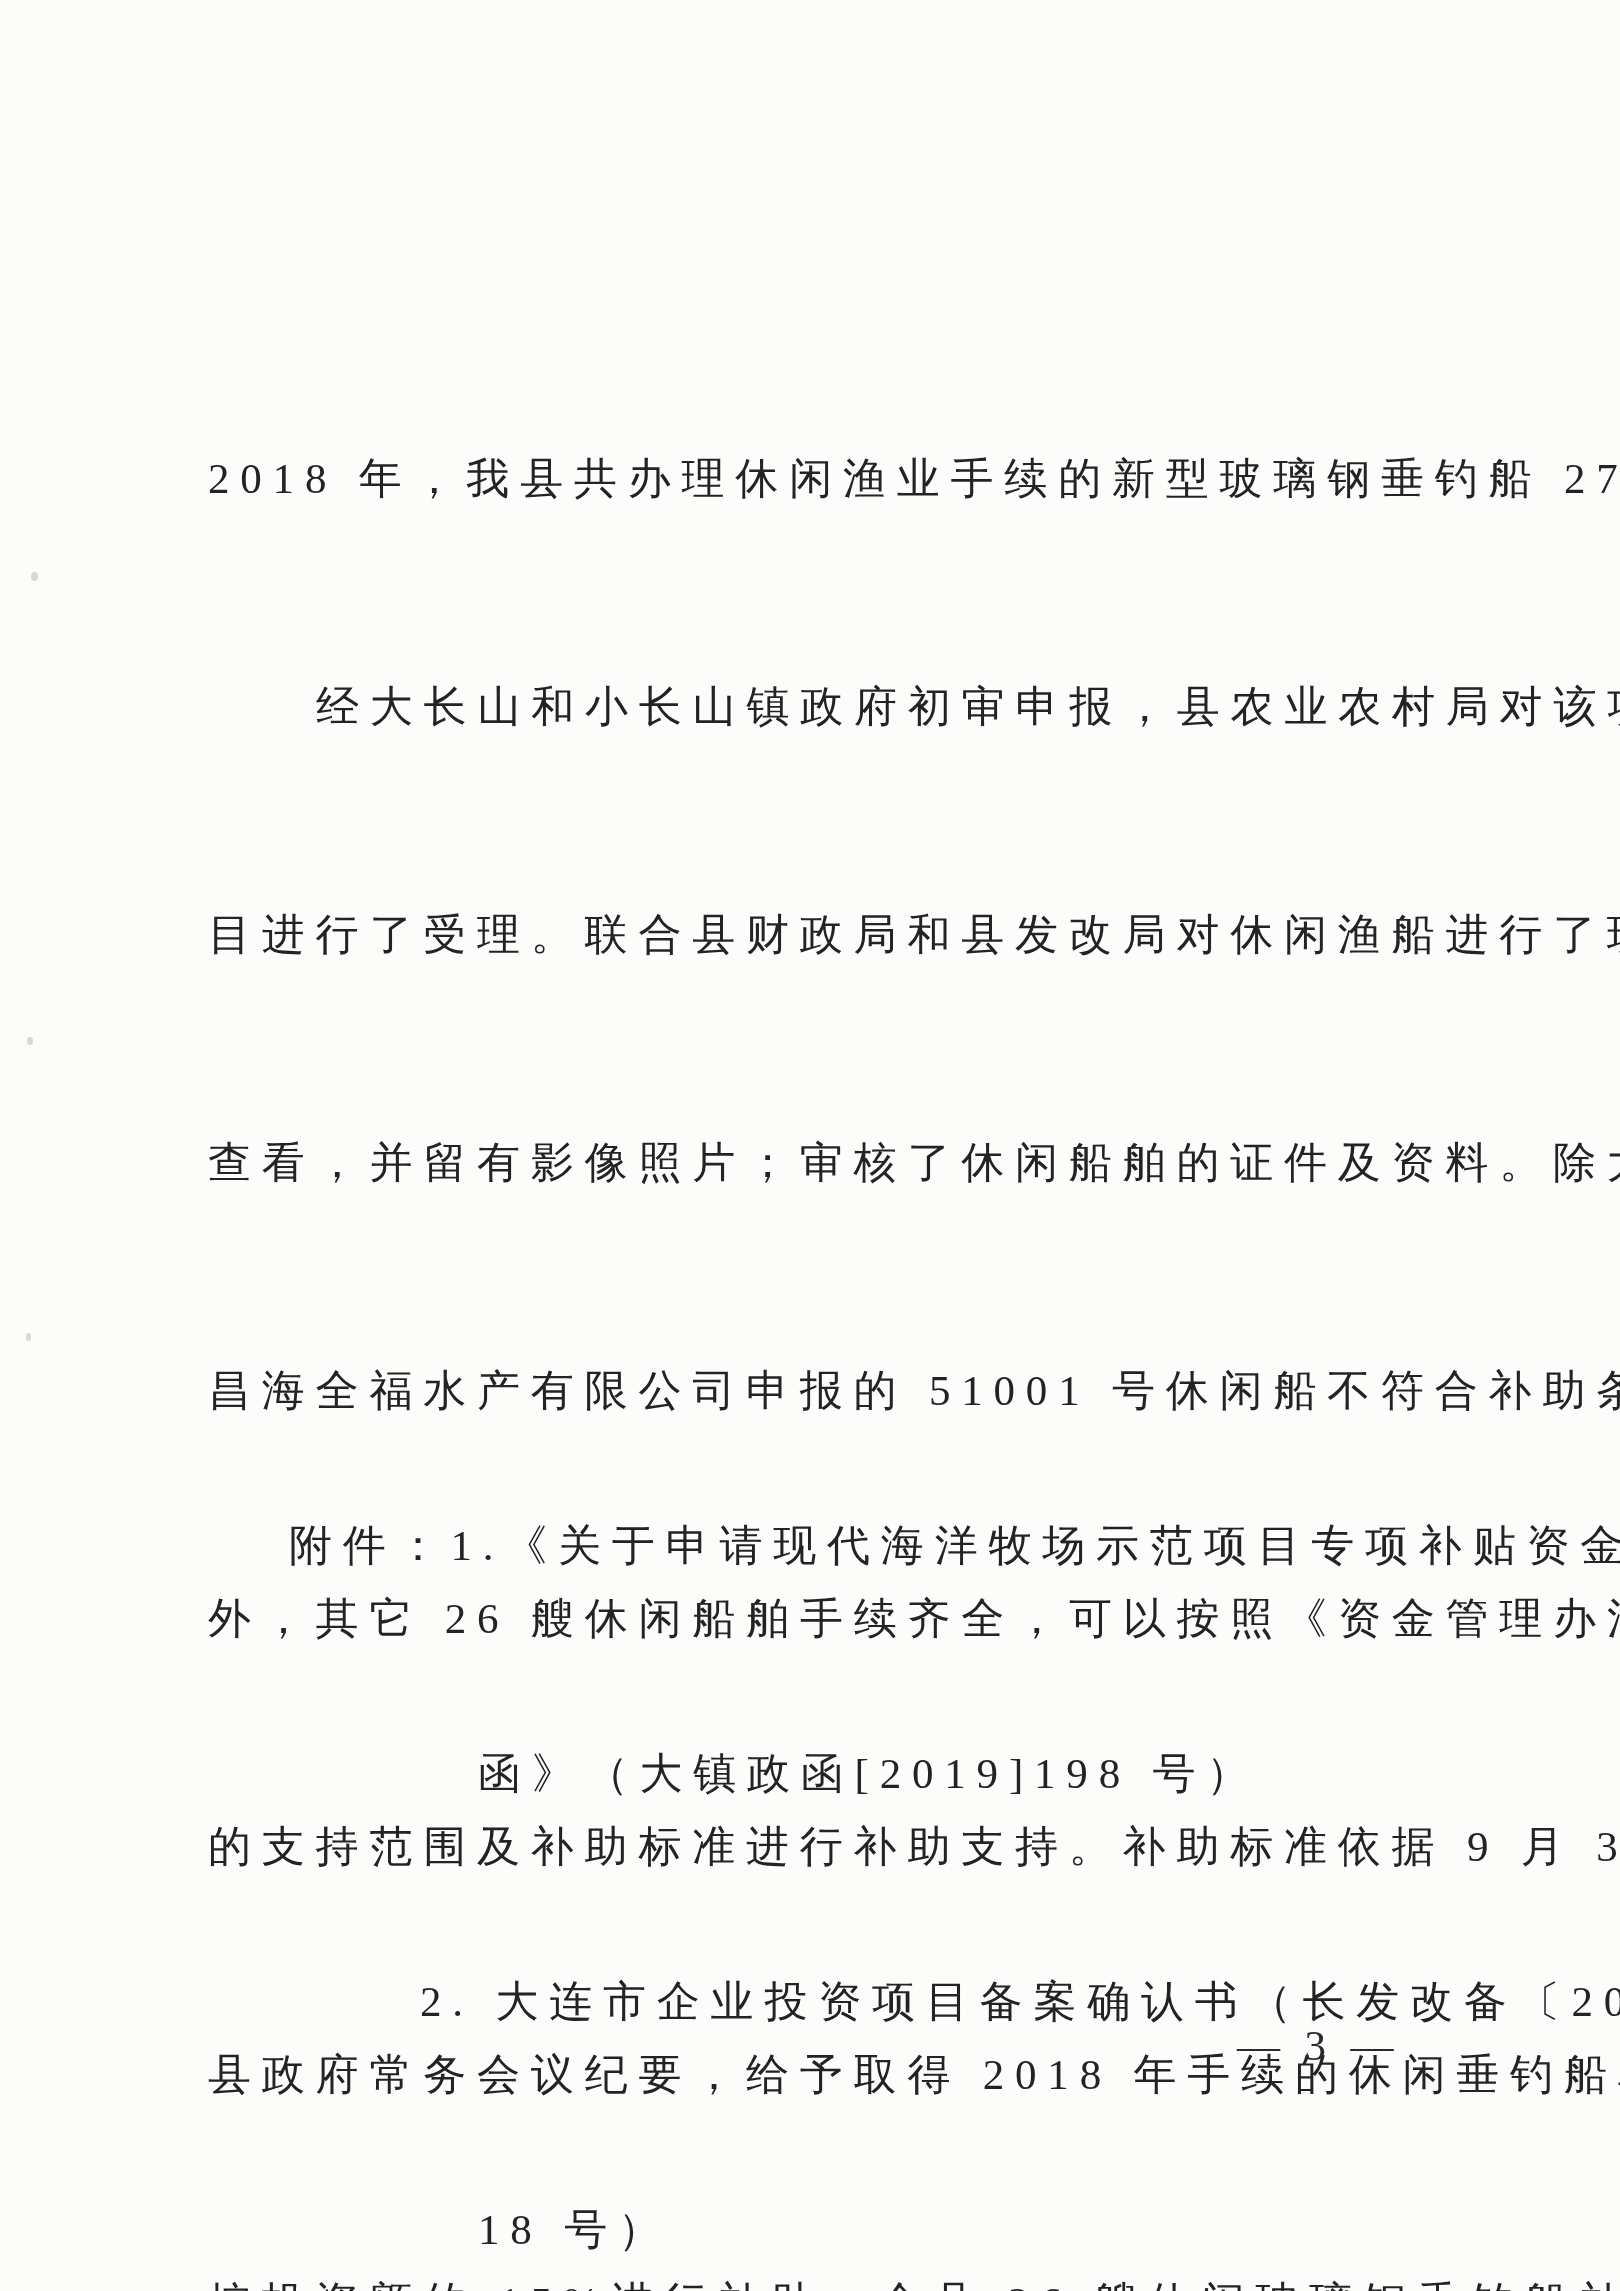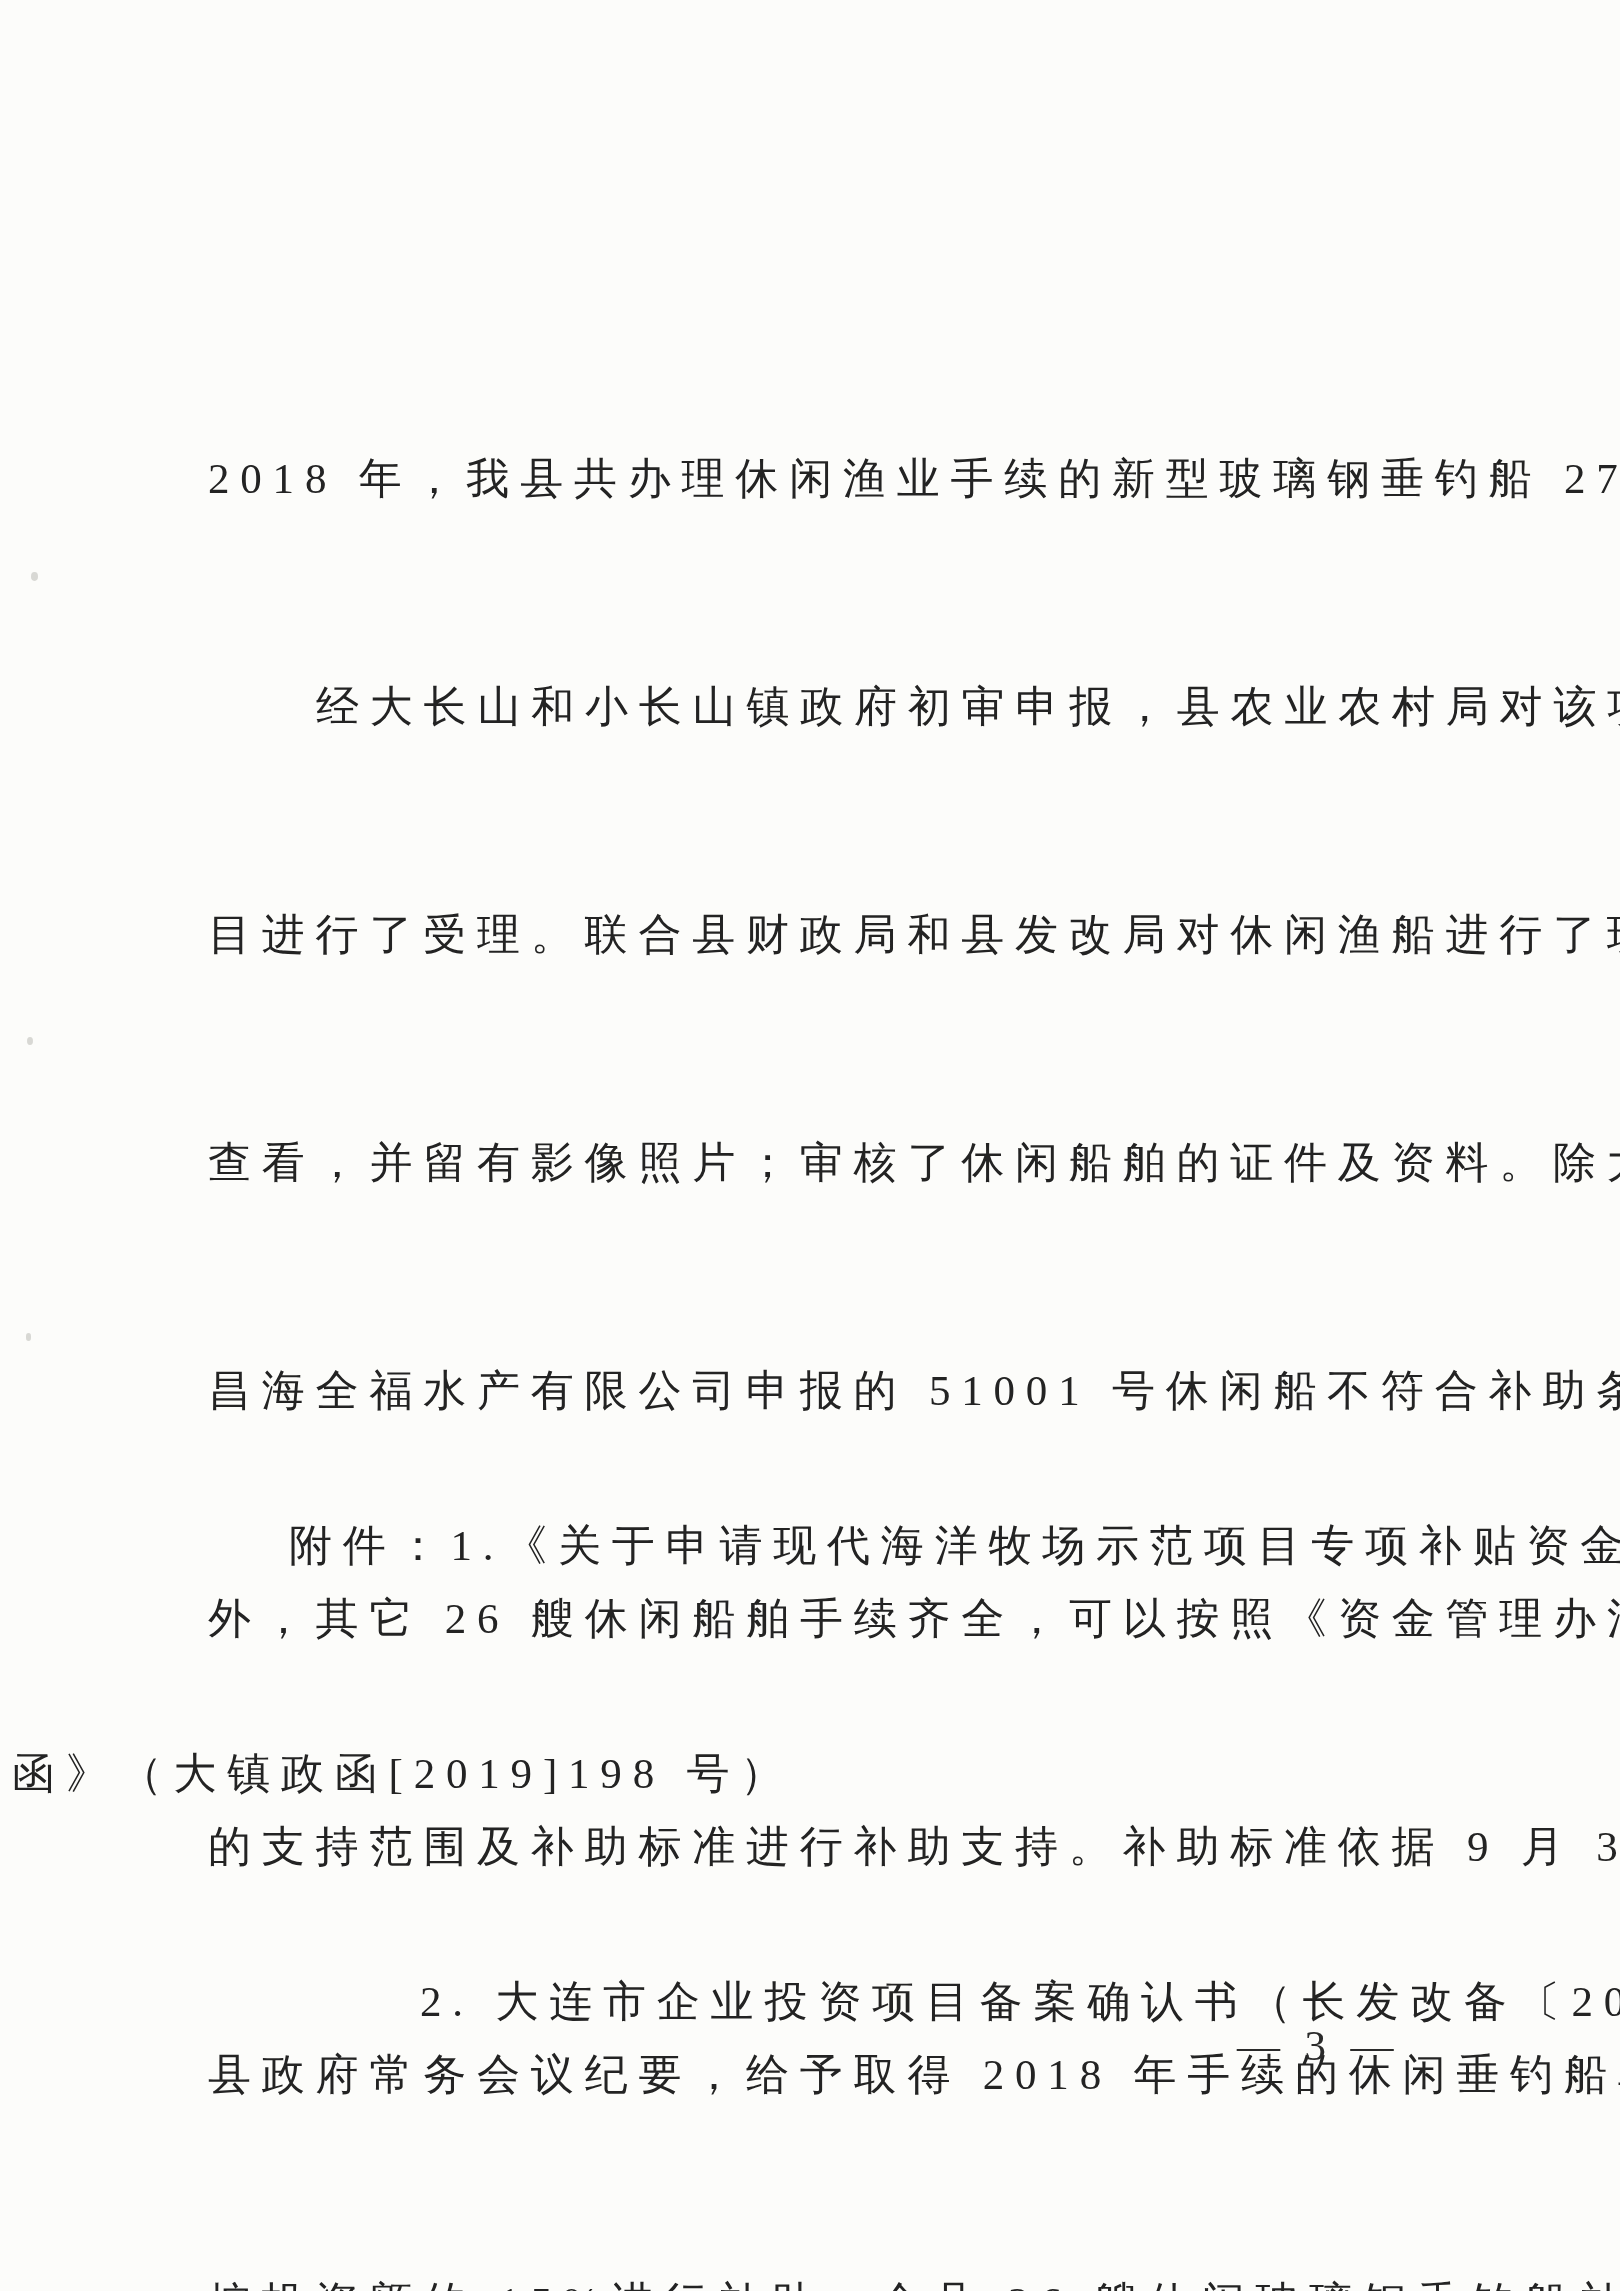--- a/index.html
+++ b/index.html
@@ -31,21 +31,21 @@
     top:1356px;
     width:1620px;
     font-size:43px;
     letter-spacing:10.8px;
     line-height:76px;
     white-space:pre;
   }
   .attachments .line{height:76px;}
   .att-first{padding-left:289px;}
   .att-item{padding-left:420px;}
-  .att-cont{margin-left:12px;}
+  .att-cont{padding-left:478px;}
   .page-number{
     position:absolute;
     left:1237px;
     top:2021px;
     font-size:43px;
     letter-spacing:6.9px;
     color:#2a2a2a;
     white-space:pre;
   }
   .speck{
@@ -76,20 +76,21 @@
     
     
     
     
   </div>
 
   <div class="attachments">
     <div class="line att-first">附件：1.《关于申请现代海洋牧场示范项目专项补贴资金的</div>
     <div class="line att-cont">函》（大镇政函[2019]198 号）</div>
     <div class="line att-item">2. 大连市企业投资项目备案确认书（长发改备〔2016〕</div>
+    <div class="line att-cont">18 号）</div>
     
     
     
     
   </div>
 
   <div class="page-number">— 3 —</div>
 
   <div class="speck s1"></div>
   <div class="speck s2"></div>

